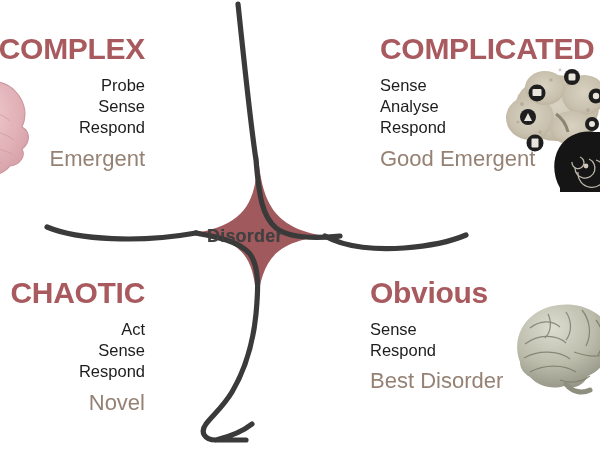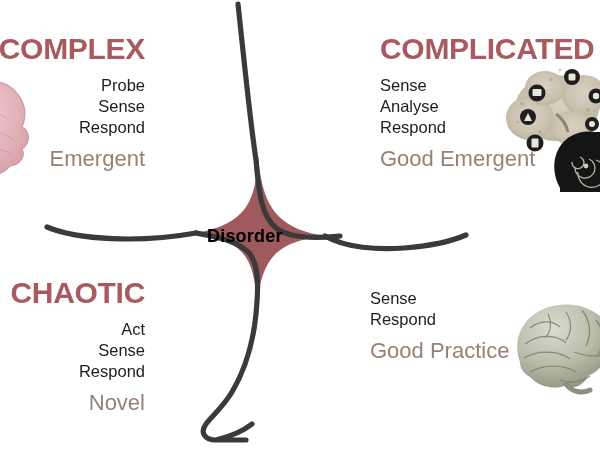--- a/index.html
+++ b/index.html
@@ -66,21 +66,21 @@
   #quad-complex .quad-title { margin-right: 0px; }
   #quad-chaotic .quad-title { margin-right: 0px; }
 
   
   #disorder-label {
     position: absolute;
     left: 207px;
     top: 226px;
     font-size: 18px;
     font-weight: bold;
-    color: #000000;
+    color: #404040;
     letter-spacing: 0.2px;
     text-shadow: 0 0 1px rgba(0,0,0,.18);
     white-space: nowrap;
   }
 </style>
 </head>
 <body>
 
 <div id="stage">
 
@@ -258,20 +258,21 @@
     <div class="quad-title">CHAOTIC</div>
     <div class="quad-steps">
       <div>Act</div>
       <div>Sense</div>
       <div>Respond</div>
     </div>
     <div class="quad-practice">Novel</div>
   </div>
 
   <div class="quad" id="quad-obvious">
-    <div class="quad-steps">
-      <div>Sense</div>
-      <div>Respond</div>
-    </div>
-    <div class="quad-practice">Good Practice</div>
+    <div class="quad-title">Obvious</div>
+    <div class="quad-steps">
+      <div>Sense</div>
+      <div>Respond</div>
+    </div>
+    <div class="quad-practice">Best Disorder</div>
   </div>
 
 </div>
 
 </body></html>

